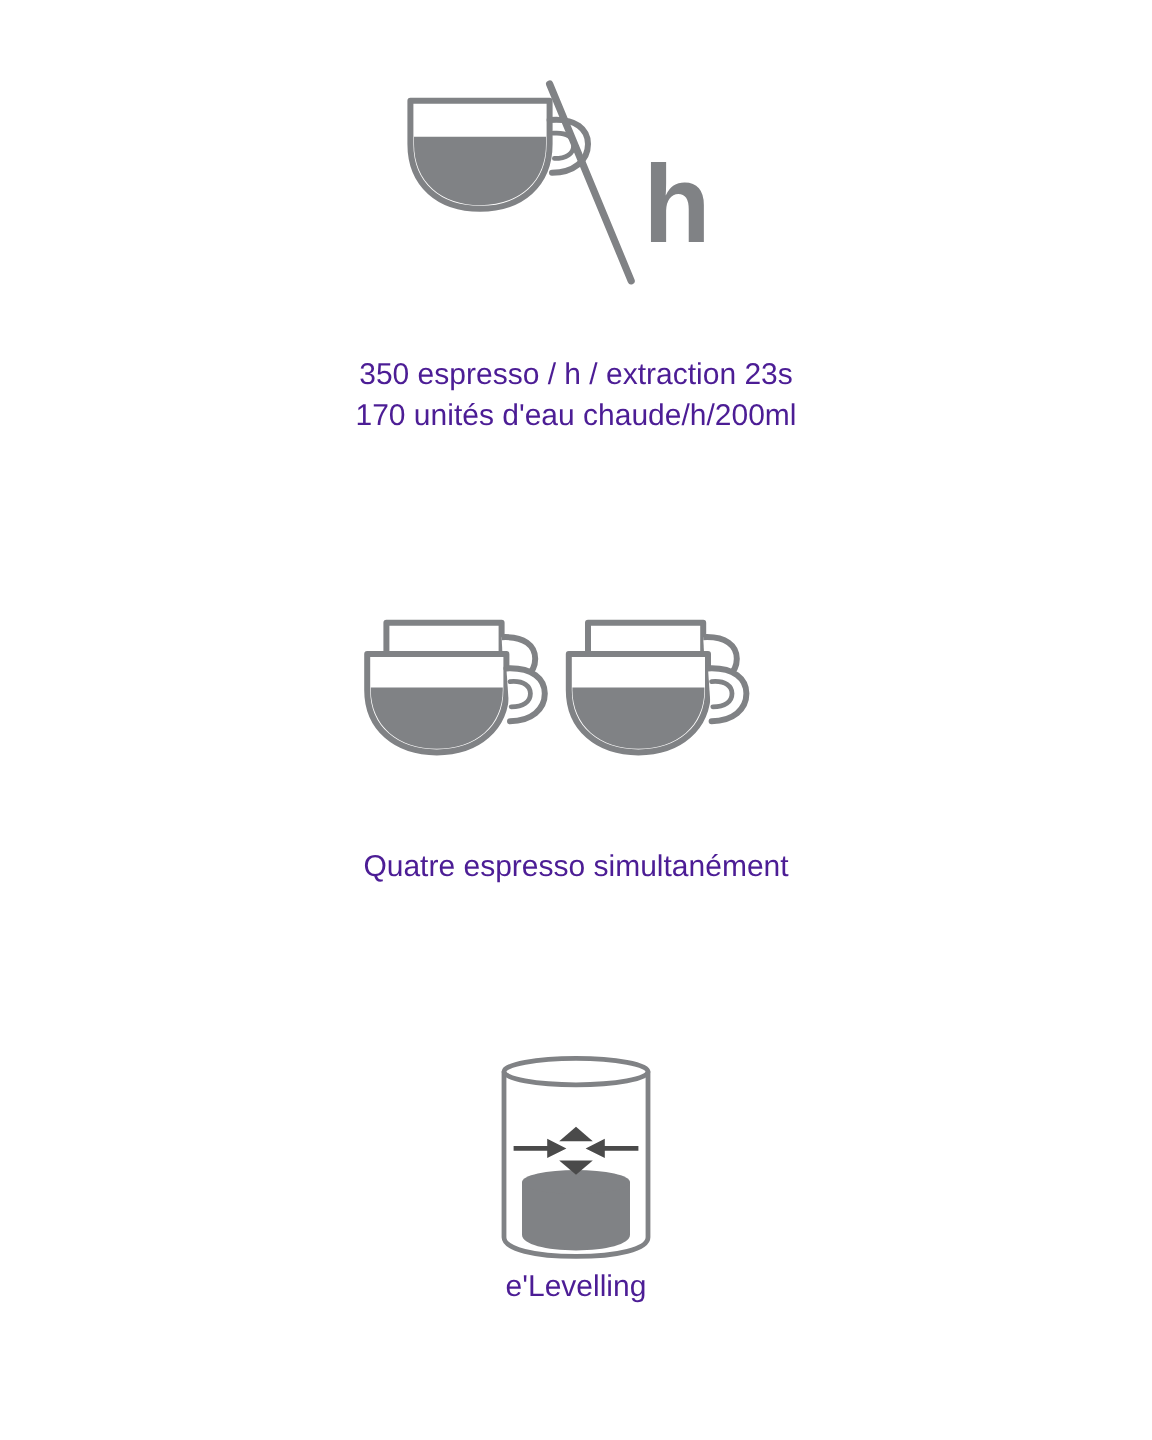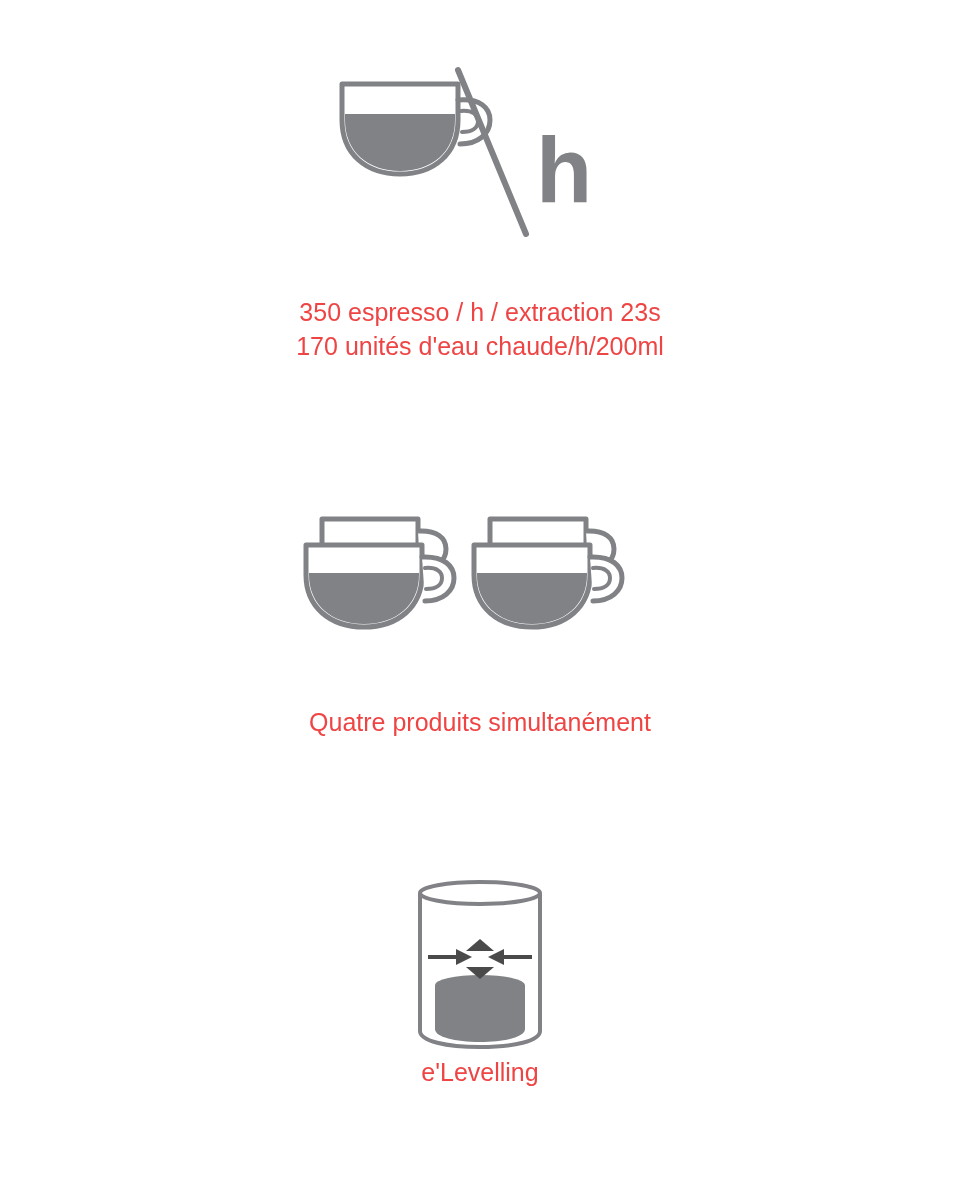--- a/index.html
+++ b/index.html
@@ -32,21 +32,21 @@
   }
 
   .feature-icon {
     display: flex;
     align-items: center;
     justify-content: center;
   }
 
   .caption {
     text-align: center;
-    color: #ef4444;
+    color: #4c1d95;
     font-size: 25px;
     line-height: 34px;
     letter-spacing: 0px;
     white-space: pre-line;
   }
 
   
   #feature-throughput {
     margin-top: 62px;
   }
@@ -117,21 +117,21 @@
         <path d="M9 62 H119 V64 C119 94 96 113 64 113 C32 113 9 94 9 64 Z" fill="#808285"></path>
         <path d="M122 46 C144 45 154 55 154 67 C154 80 143 90 125 90" fill="#ffffff" stroke="#808285" stroke-width="5" stroke-linecap="round"></path>
         <path d="M125 57 C137 56 142 61 142 67 C142 74 136 78 126 78" fill="none" stroke="#808285" stroke-width="4" stroke-linecap="round"></path>
 
         <path d="M174 34 H290 V64 C290 96 266 116 232 116 C198 116 174 96 174 64 Z" fill="#ffffff" stroke="#808285" stroke-width="5" stroke-linejoin="round"></path>
         <path d="M177 62 H287 V64 C287 94 264 113 232 113 C200 113 177 94 177 64 Z" fill="#808285"></path>
         <path d="M290 46 C312 45 322 55 322 67 C322 80 311 90 293 90" fill="#ffffff" stroke="#808285" stroke-width="5" stroke-linecap="round"></path>
         <path d="M293 57 C305 56 310 61 310 67 C310 74 304 78 294 78" fill="none" stroke="#808285" stroke-width="4" stroke-linecap="round"></path>
       </svg>
     </div>
-    <div class="caption">Quatre produits simultanément</div>
+    <div class="caption">Quatre espresso simultanément</div>
   </section>
 
   <section class="feature" id="feature-levelling">
     <div class="feature-icon">
       <svg width="140" height="176" viewBox="0 0 140 176" xmlns="http://www.w3.org/2000/svg" aria-hidden="true">
 
         <path d="M10 14 V152 C10 162 36 168 70 168 C104 168 130 162 130 152 V14" fill="none" stroke="#808285" stroke-width="4"></path>
         <ellipse cx="70" cy="14" rx="60" ry="11" fill="none" stroke="#808285" stroke-width="4"></ellipse>
 
         <path d="M25 106 V150 C25 158 45 163 70 163 C95 163 115 158 115 150 V106 Z" fill="#808285"></path>

